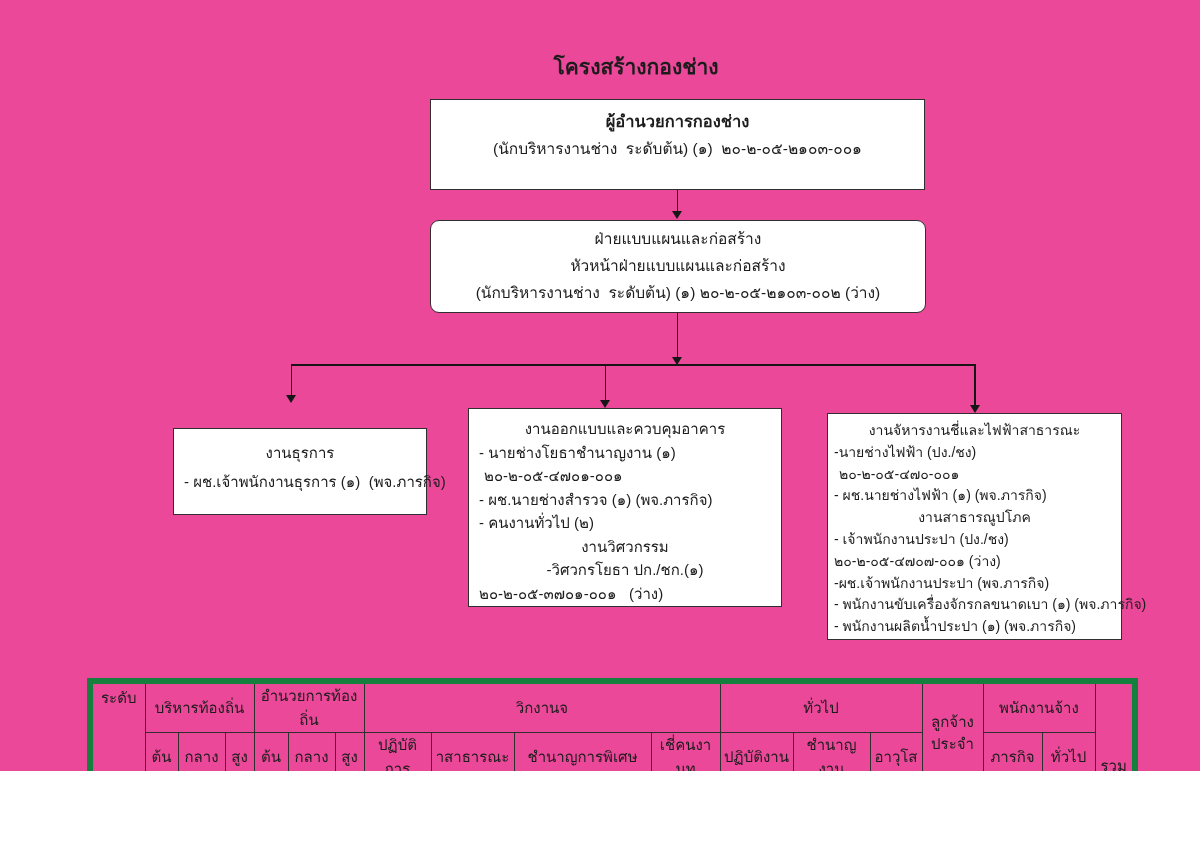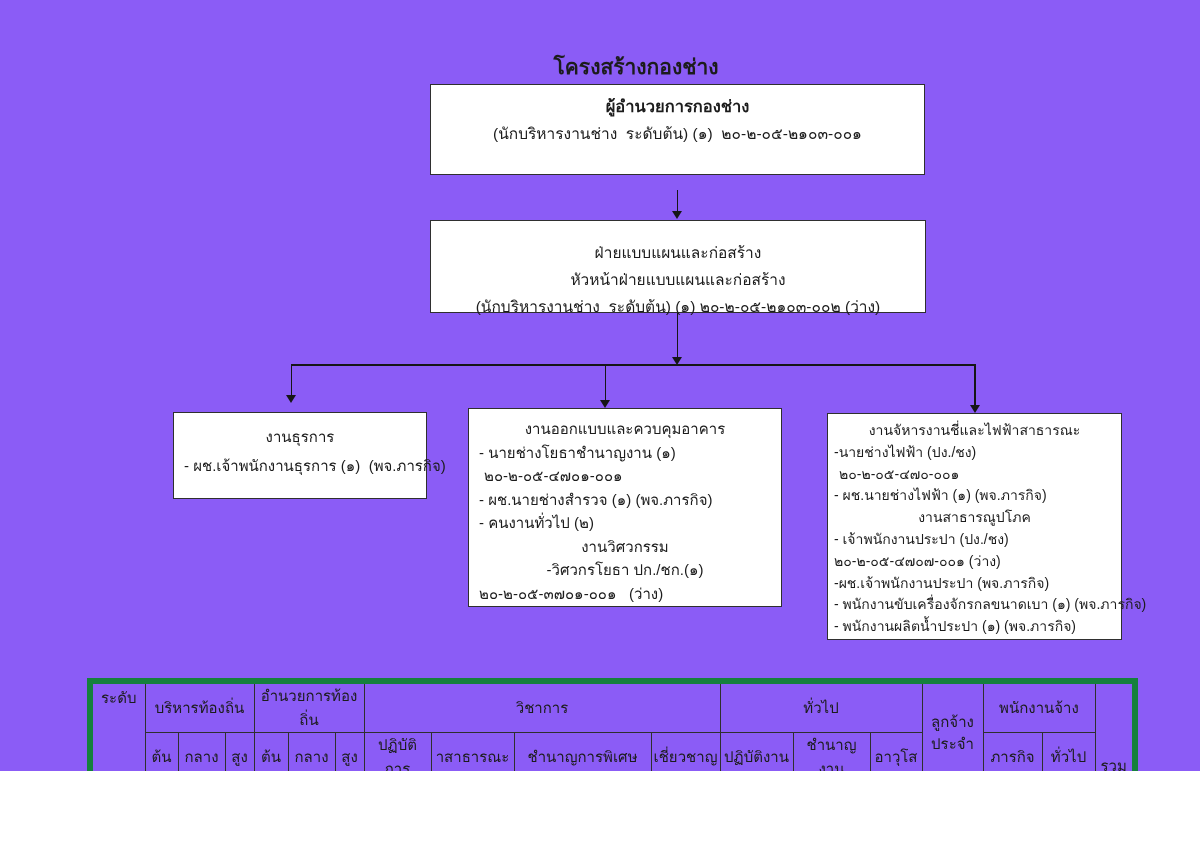--- a/index.html
+++ b/index.html
@@ -1,35 +1,35 @@
 <!DOCTYPE html>
 <html><head>
 <meta charset="utf-8">
 <style>
   * { margin:0; padding:0; box-sizing:border-box; }
   html,body { width:1200px; height:849px; background:#ffffff; font-family:"Liberation Sans", sans-serif; color:#1c1c1c; }
-  #page { position:relative; width:1200px; height:771px; background:#8b5cf6; overflow:hidden; }
+  #page { position:relative; width:1200px; height:771px; background:#ec4899; overflow:hidden; }
 
   .title { position:absolute; left:336px; top:50px; width:600px; text-align:center;
            font-size:21px; font-weight:bold; white-space:pre; }
 
   .obox { position:absolute; border:1.5px solid #2f2f2f; background:#fff; }
   .bline { white-space:pre; }
   .bline.c { text-align:center; }
   .bline.l { text-align:left; }
   .bline.ind { padding-left:5px; }
 
-  #director-box { left:430px; top:84px;  width:495px; height:91px; padding-top:7px; font-size:15.5px; }
+  #director-box { left:430px; top:99px;  width:495px; height:91px; padding-top:7px; font-size:15.5px; }
   #director-box .hd { text-align:center; font-weight:bold; font-size:16.5px; line-height:28px; white-space:pre; }
   #director-box .dt { text-align:center; line-height:27px; white-space:pre; }
 
-  #division-box { left:430px; top:220px; width:496px; height:93px; padding-top:18px; font-size:15.5px; }
+  #division-box { left:430px; top:220px; width:496px; height:93px; padding-top:4px; font-size:15.5px;border-radius:9px; }
   #division-box div { text-align:center; line-height:27px; white-space:pre; }
 
-  #unit-admin    { left:173px; top:412px; width:254px; height:87px;  padding:9px 10px 0 10px; font-size:15px; }
+  #unit-admin    { left:173px; top:428px; width:254px; height:87px;  padding:9px 10px 0 10px; font-size:15px; }
   #unit-admin    .bline { line-height:29px; }
   #unit-design   { left:468px; top:408px; width:314px; height:199px; padding:8px 10px 0 10px; font-size:15px; }
   #unit-design   .bline { line-height:23.5px; }
   #unit-facility { left:827px; top:413px; width:295px; height:227px; padding:6px 6px 0 6px;  font-size:14px; }
   #unit-facility .bline { line-height:21.8px; }
 
   .vline, .hline { position:absolute; background:#161616; }
   .vline { width:1.5px; }
   .hline { height:1.5px; }
   .ahead { position:absolute; width:0; height:0;
@@ -127,37 +127,37 @@
         <col style="width: 61px;">
         <col style="width: 59px;">
         <col style="width: 53px;">
         <col style="width: 40px;">
       </colgroup>
     <thead>
       <tr class="r1">
           <th rowspan="2" class="corner">ระดับ</th>
           <th colspan="3">บริหารท้องถิ่น</th>
           <th colspan="3">อำนวยการท้องถิ่น</th>
-          <th colspan="4">วิชาการ</th>
+          <th colspan="4">วิกงานจ</th>
           <th colspan="3">ทั่วไป</th>
           <th rowspan="2" class="twoline">ลูกจ้าง<br>ประจำ</th>
           <th colspan="2">พนักงานจ้าง</th>
           <th rowspan="2" class="vbottom">รวม</th>
         </tr>
       <tr class="r2">
           <th>ต้น</th>
           <th>กลาง</th>
           <th>สูง</th>
           <th>ต้น</th>
           <th>กลาง</th>
           <th>สูง</th>
           <th>ปฏิบัติการ</th>
           <th>าสาธารณะ</th>
           <th>ชำนาญการพิเศษ</th>
-          <th>เชี่ยวชาญ</th>
+          <th>เชี่คนงานท</th>
           <th>ปฏิบัติงาน</th>
           <th>ชำนาญงาน</th>
           <th>อาวุโส</th>
           <th>ภารกิจ</th>
           <th>ทั่วไป</th>
         </tr>
     </thead>
     <tbody>
       <tr class="r3">
           <td>จำนวน</td>

